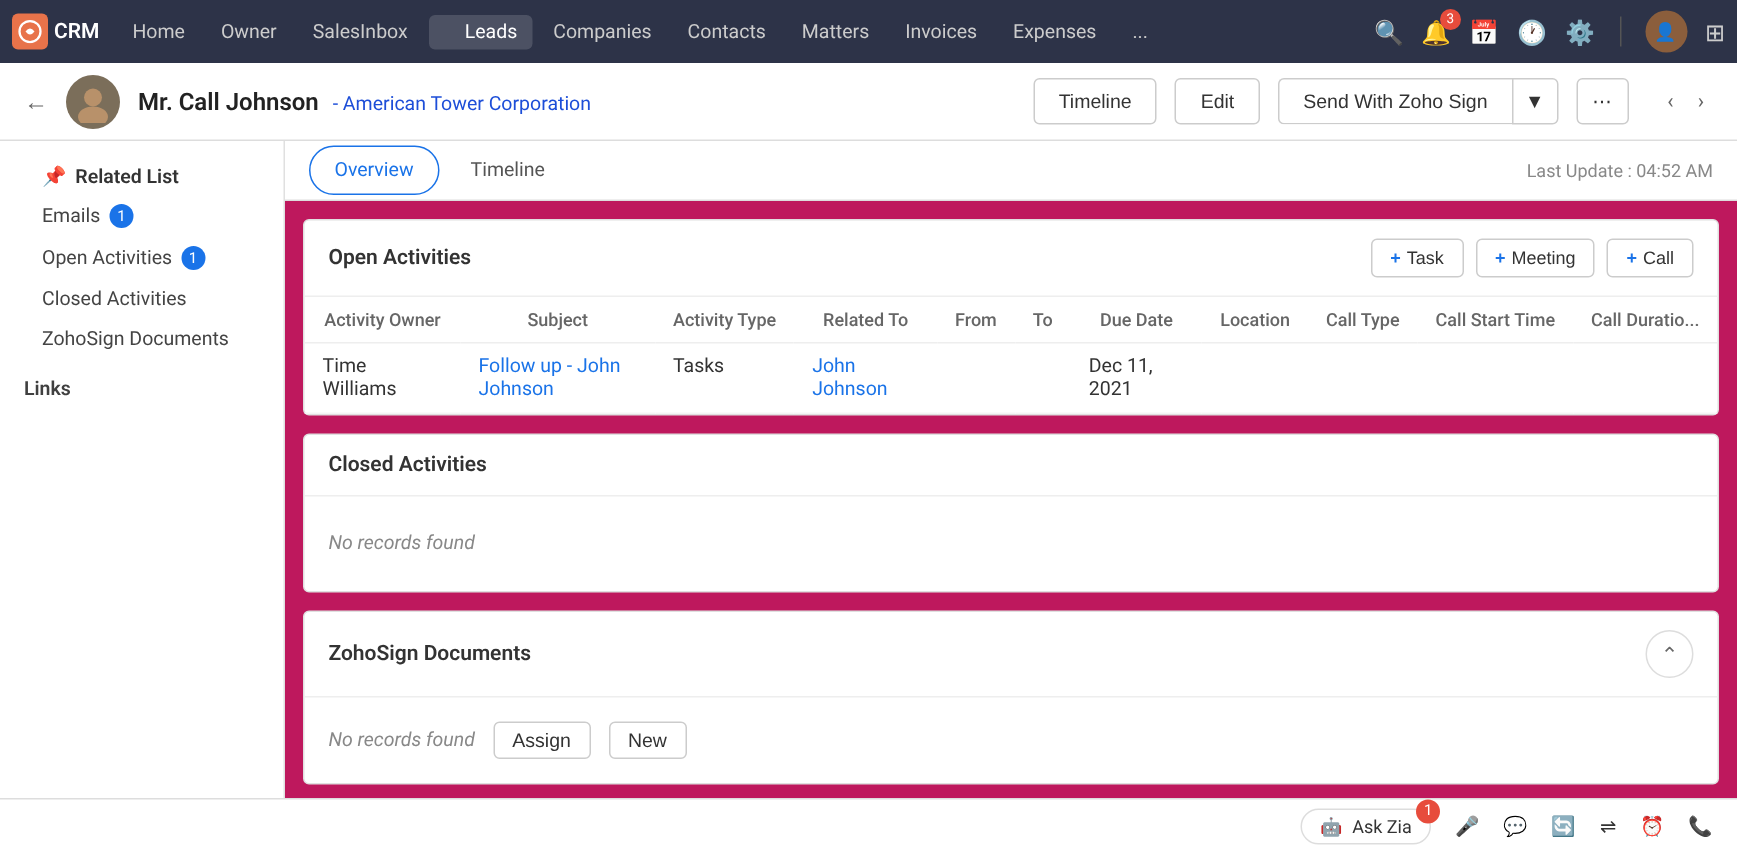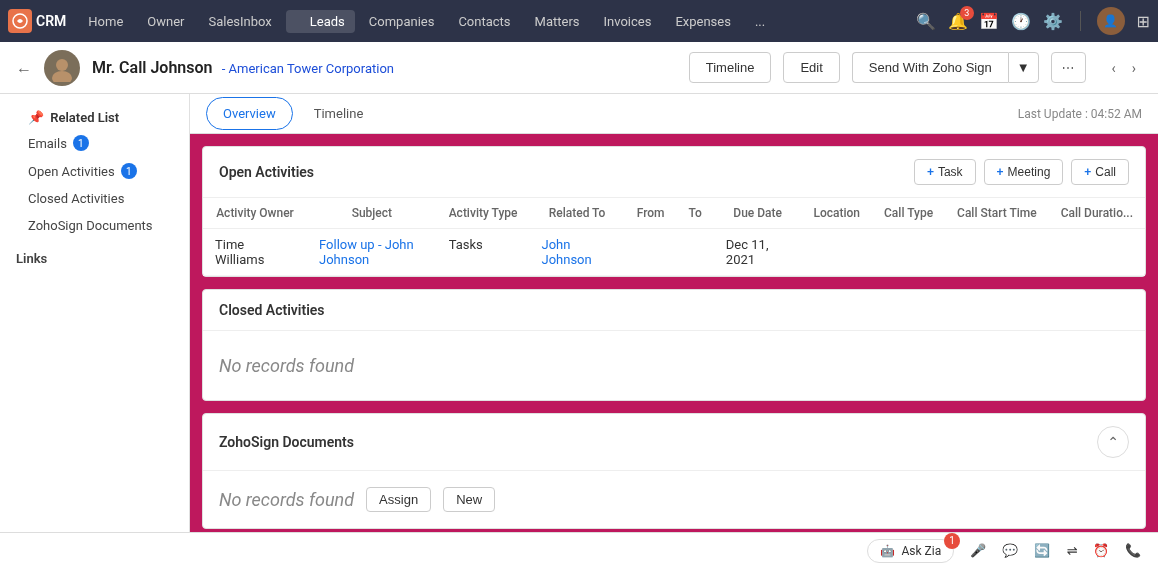--- a/index.html
+++ b/index.html
@@ -147,21 +147,21 @@
     .activity-table { width: 100%; border-collapse: collapse; }
     .activity-table th {
       padding: 8px 12px; text-align: center; font-size: 12px; color: #666;
       border-bottom: 1px solid #eee; font-weight: 500; white-space: nowrap;
     }
     .activity-table td {
       padding: 8px 12px; font-size: 13px; color: #333;
       border-bottom: 1px solid #f5f5f5; vertical-align: top;
     }
     .link-text { color: #1a73e8; cursor: pointer; }
-    .no-records { padding: 24px 16px; color: #888; font-style: italic; font-size: 18px; }
+    .no-records { padding: 24px 16px; color: #888; font-style: italic; font-size: 13px; }
 
     
     .collapse-btn {
       width: 32px; height: 32px; border-radius: 50%; background: #fff; border: 1px solid #ddd;
       display: flex; align-items: center; justify-content: center; cursor: pointer; font-size: 14px; color: #666;
     }
 
     
     .bottom-bar {
       background: #fff; border-top: 1px solid #ddd;

